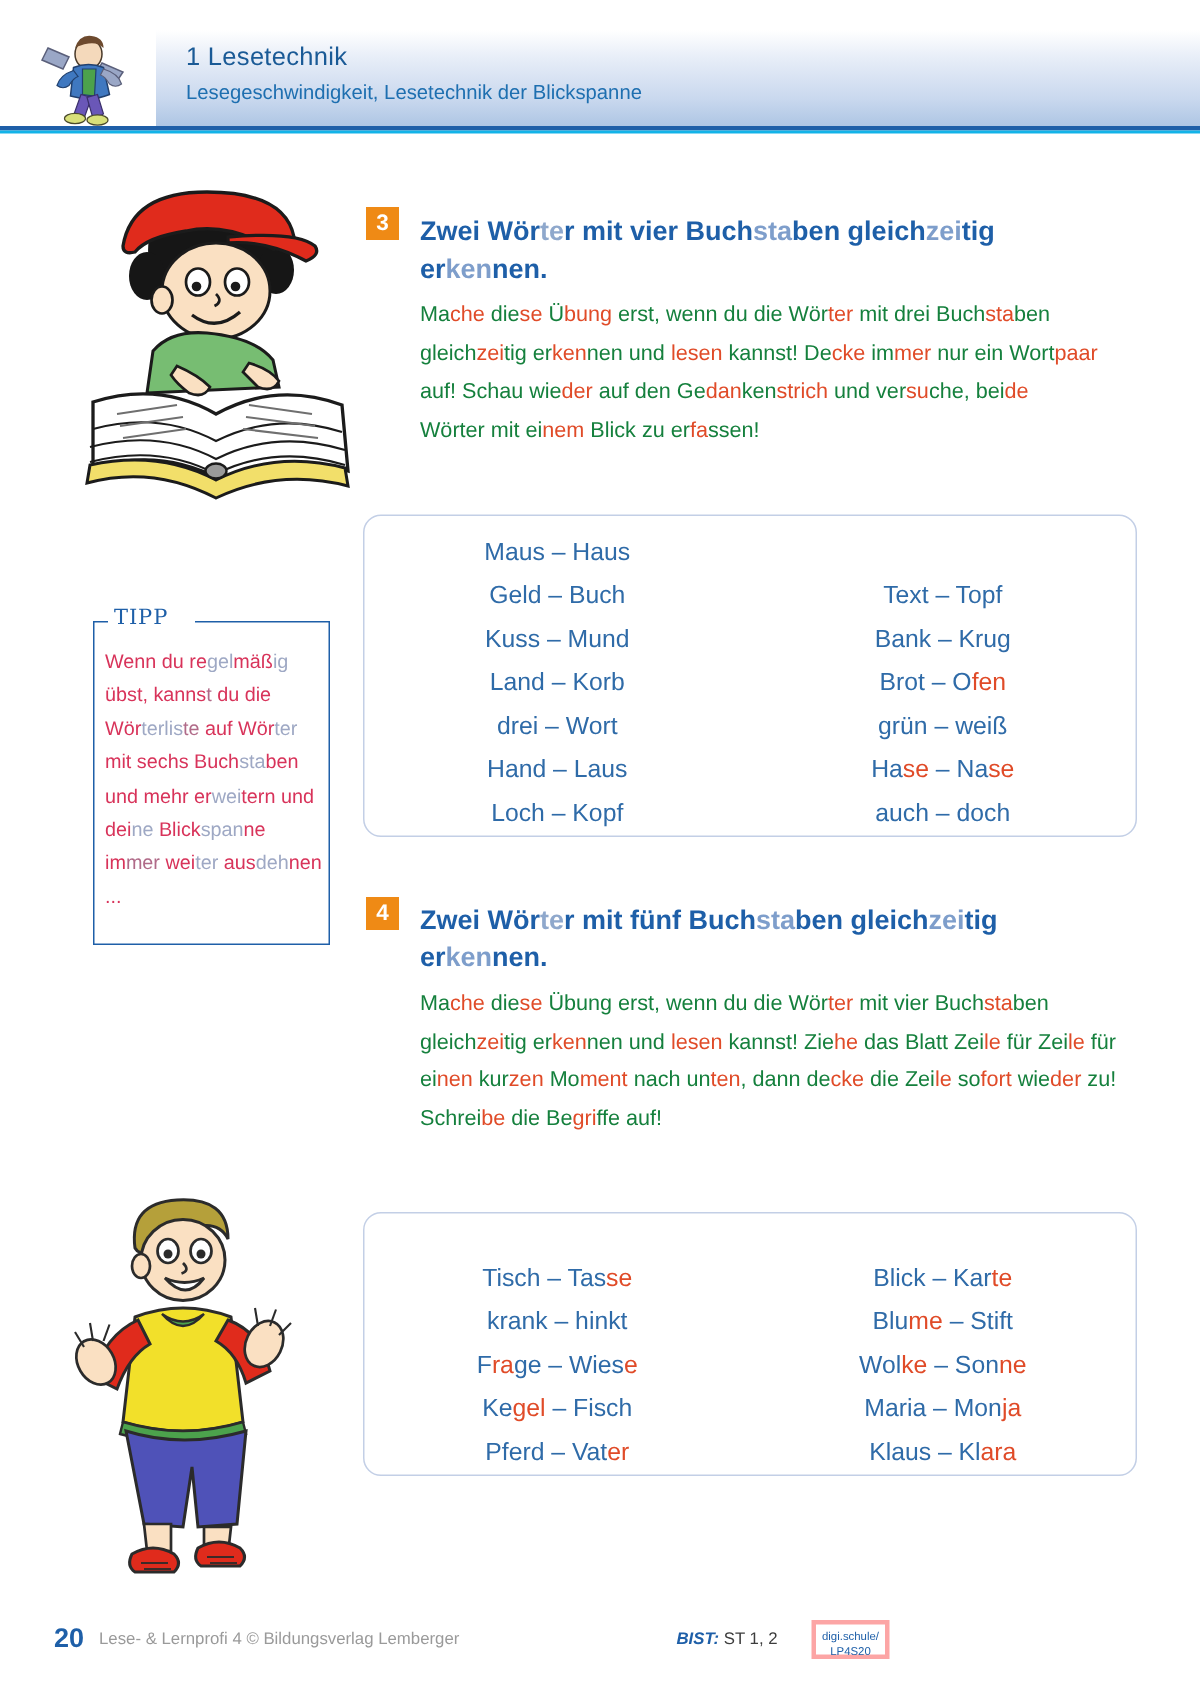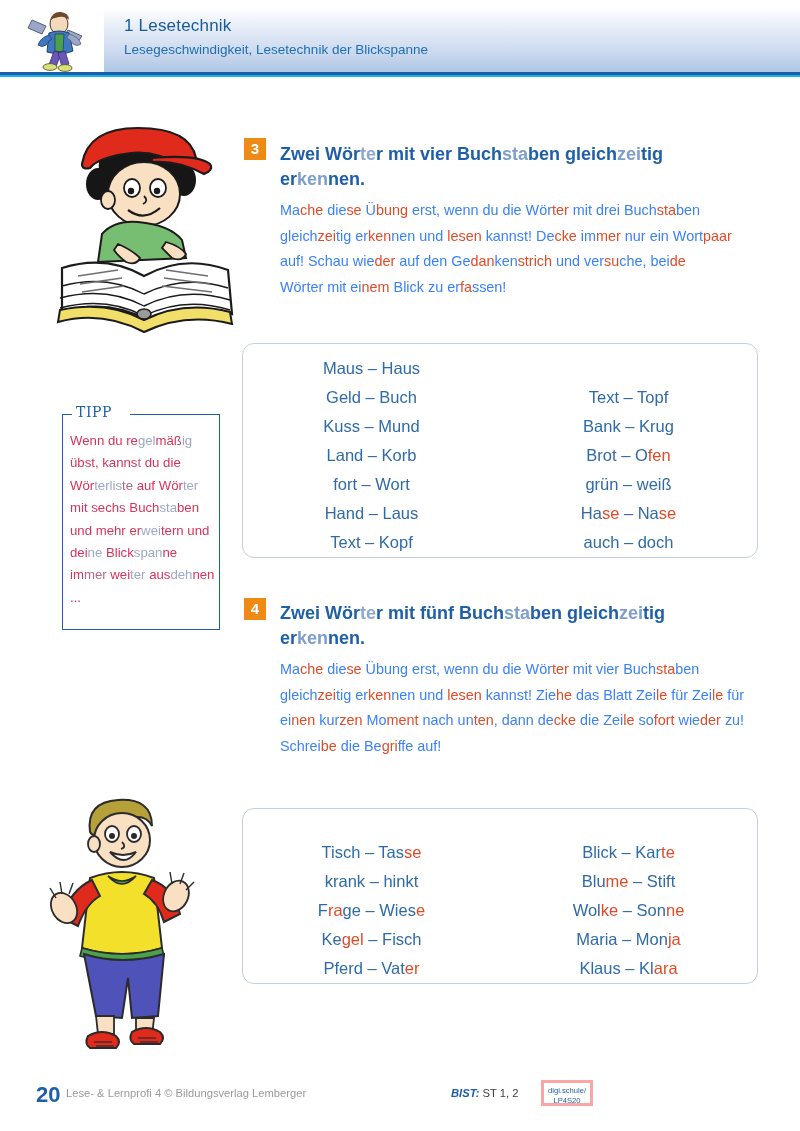--- a/index.html
+++ b/index.html
@@ -11,21 +11,21 @@
     width: 800px;
     height: 1131px;
     position: relative;
     font-family: "Liberation Sans", sans-serif;
     overflow: hidden;
   }
 
   
   .header {
     position: absolute;
-    left: 0; top: 4px;
+    left: 0; top: 16px;
     width: 706px; height: 72px;
   }
   .header-mascot {
     position: absolute;
     left: 12px; top: 2px;
     width: 90px; height: 68px;
   }
   .header-band {
     position: absolute;
     left: 104px; top: 4px;
@@ -82,21 +82,21 @@
   .task-body {
     position: absolute;
     font-size: 14.4px;
     line-height: 25.5px;
     color: #2f6ba8;
     width: 452px;
   }
 
   
   .r { color: #e04b28; }
-  .b { color: #3b82f6; }
+  .b { color: #15803d; }
   .lb { color: #8fa8cc; }
   .db { color: #1e5fa8; }
   .hb { color: #7e9ecb; }
 
   
   .wordbox {
     position: absolute;
     border: 1.4px solid #c3cfe6;
     border-radius: 12px;
     background: #ffffff;
@@ -148,21 +148,21 @@
     line-height: 22.4px;
     color: #d8335a;
   }
   .tipp-text .g { color: #9ea8c4; }
   .tipp-text .s { color: #b06a88; }
 
   
   .illus { position: absolute; }
   .page-number {
     position: absolute; left: 36px; top: 1082px;
-    font-size: 22px; font-weight: bold; color: #1e5fa8;
+    font-size: 18px; font-weight: bold; color: #1e5fa8;
   }
   .footer-credit {
     position: absolute; left: 66px; top: 1087px;
     font-size: 11.2px; color: #9a9a9a;
     white-space: nowrap;
   }
   .footer-bist {
     position: absolute; left: 451px; top: 1087px;
     font-size: 11.2px; color: #3d3d3d;
     white-space: nowrap;
@@ -265,23 +265,23 @@
 <div class="task-body" style="left:280px; top:198px;">
   <span class="b">Ma</span><span class="r">che</span><span class="b"> die</span><span class="r">se</span><span class="b"> Ü</span><span class="r">bung</span><span class="b"> erst, wenn du die Wör</span><span class="r">ter</span><span class="b"> mit drei Buch</span><span class="r">sta</span><span class="b">ben gleich</span><span class="r">zei</span><span class="b">tig er</span><span class="r">ken</span><span class="b">nen und </span><span class="r">lesen</span><span class="b"> kannst! De</span><span class="r">cke</span><span class="b"> im</span><span class="r">mer</span><span class="b"> nur ein Wort</span><span class="r">paar</span><span class="b"> auf! Schau wie</span><span class="r">der</span><span class="b"> auf den Ge</span><span class="r">dan</span><span class="b">ken</span><span class="r">strich</span><span class="b"> und ver</span><span class="r">su</span><span class="b">che, bei</span><span class="r">de</span><span class="b"> Wörter mit ei</span><span class="r">nem</span><span class="b"> Blick zu er</span><span class="r">fa</span><span class="b">ssen!</span>
 </div>
 
 <div class="wordbox" style="left:242px; top:343px; width:516px; height:215px;">
   <div class="wordcol">
     <div class="wordpair">Maus – Haus</div>
     <div class="wordpair">Geld – Buch</div>
     <div class="wordpair">Kuss – Mund</div>
     <div class="wordpair">Land – Korb</div>
-    <div class="wordpair">fort – Wort</div>
+    <div class="wordpair">drei – Wort</div>
     <div class="wordpair">Hand – Laus</div>
-    <div class="wordpair">Text – Kopf</div>
+    <div class="wordpair">Loch – Kopf</div>
   </div>
   <div class="wordcol">
     <div class="wordpair">Text – Topf</div>
     <div class="wordpair">Bank – Krug</div>
     <div class="wordpair">Brot – O<span class="r">fen</span></div>
     <div class="wordpair">grün – weiß</div>
     <div class="wordpair">Ha<span class="r">se</span> – Na<span class="r">se</span></div>
     <div class="wordpair">auch – doch</div>
   </div>
 </div>

